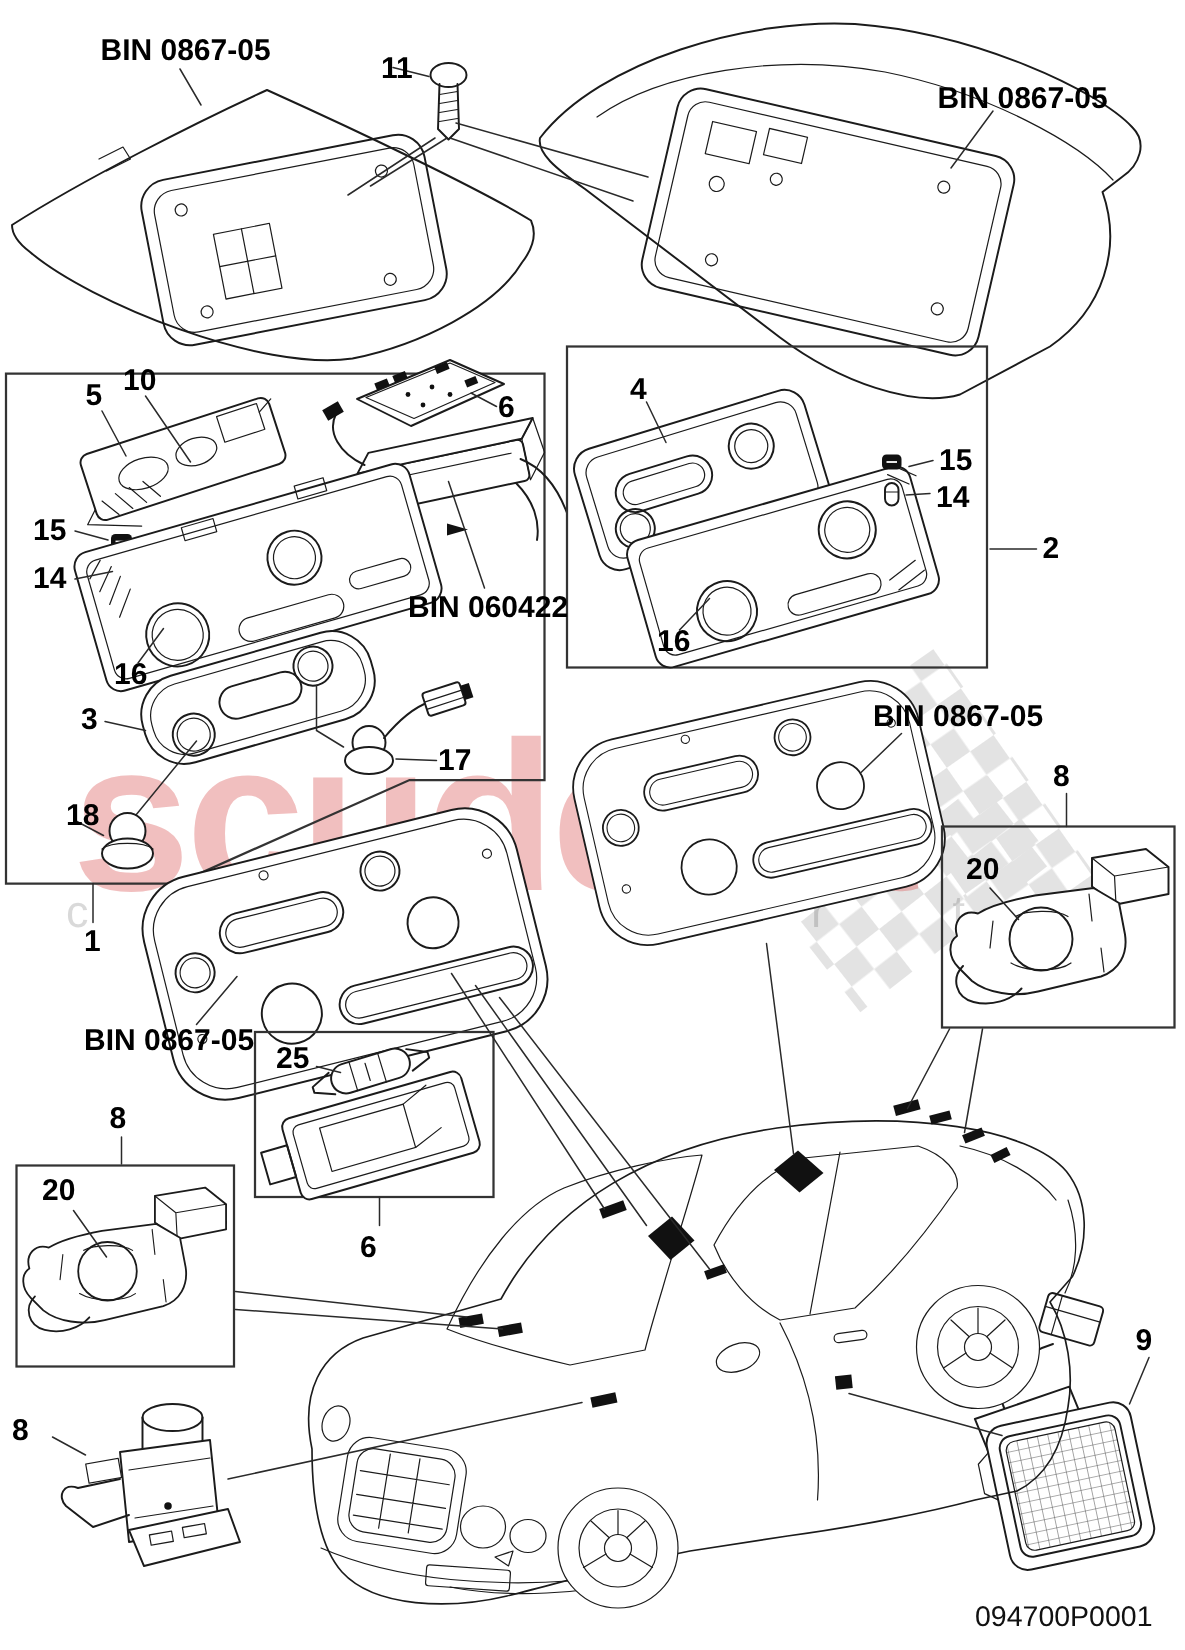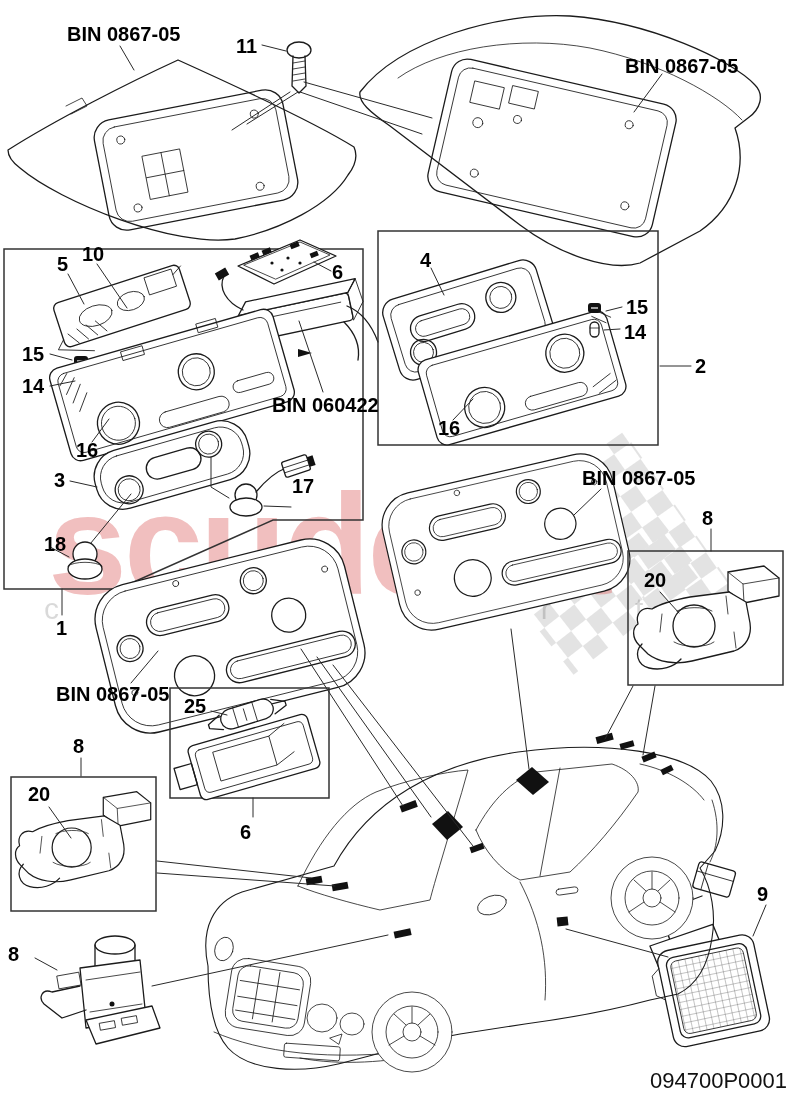--- a/index.html
+++ b/index.html
@@ -4,21 +4,21 @@
 <style>
   html,body{margin:0;padding:0;background:#ffffff;}
   .canvas{position:relative;width:790px;height:1100px;background:#fff;overflow:hidden;
           font-family:"Liberation Sans",sans-serif;}
   .layer{position:absolute;left:0;top:0;}
   .callout{position:absolute;font-weight:700;font-size:20px;color:#000;white-space:nowrap;line-height:1;}
   .wm-brand{position:absolute;left:48px;top:474px;font-size:142px;font-weight:700;line-height:1;
             color:rgba(222,102,102,0.42);letter-spacing:-3px;}
   .wm-tag{position:absolute;left:44px;top:594px;font-size:30px;font-weight:400;line-height:1;
           color:rgba(0,0,0,0.15);letter-spacing:24px;word-spacing:28px;}
-  .footer-code{position:absolute;left:650px;top:1068px;font-size:22px;font-weight:400;color:#111;}
+  .footer-code{position:absolute;left:650px;top:1068px;font-size:19px;font-weight:400;color:#111;}
   .ln{fill:none;stroke:#1b1b1b;stroke-width:1.3;stroke-linejoin:round;stroke-linecap:round;}
   .thin{stroke-width:0.8;}
   .lead{fill:none;stroke:#2a2a2a;stroke-width:1;stroke-linecap:round;}
   .dark{fill:#111;stroke:none;}
   .wfill{fill:#fff;}
 </style>
 </head>
 <body>
 
 <div class="canvas">
@@ -352,30 +352,30 @@
       <path class="lead" d="M711,529 L711,551 M660,592 L679,613 M81,758 L81,776 M49,807 L71,838"></path>
       <path class="lead" d="M211,711 L227,715 M253,798 L253,817 M35,958 L57,970 M766,905 L753,936"></path>
       <path class="lead" d="M301,649 L403,806 M317,657 L431,817 M333,665 L473,846"></path>
       <path class="lead" d="M511,629 L529,769 M633,686 L605,739 M655,686 L643,755"></path>
       <path class="lead" d="M157,861 L311,878 M157,873 L335,886 M152,986 L388,935 M566,929 L668,957"></path>
     </g>
   </svg>
 
   <div class="callout" style="left:67px;top:24px">BIN 0867-05</div>
   <div class="callout" style="left:625px;top:56px">BIN 0867-05</div>
-  <div class="callout" style="left:236px;top:36px">11</div>
+  <div class="callout" style="left:254px;top:36px">11</div>
   <div class="callout" style="left:57px;top:254px">5</div>
   <div class="callout" style="left:82px;top:244px">10</div>
   <div class="callout" style="left:332px;top:262px">6</div>
   <div class="callout" style="left:272px;top:395px">BIN 060422</div>
   <div class="callout" style="left:22px;top:344px">15</div>
   <div class="callout" style="left:22px;top:376px">14</div>
   <div class="callout" style="left:76px;top:440px">16</div>
   <div class="callout" style="left:54px;top:470px">3</div>
-  <div class="callout" style="left:292px;top:476px">17</div>
+  <div class="callout" style="left:292px;top:497px">17</div>
   <div class="callout" style="left:44px;top:534px">18</div>
   <div class="callout" style="left:56px;top:618px">1</div>
   <div class="callout" style="left:420px;top:250px">4</div>
   <div class="callout" style="left:626px;top:297px">15</div>
   <div class="callout" style="left:624px;top:322px">14</div>
   <div class="callout" style="left:695px;top:356px">2</div>
   <div class="callout" style="left:438px;top:418px">16</div>
   <div class="callout" style="left:56px;top:684px">BIN 0867-05</div>
   <div class="callout" style="left:582px;top:468px">BIN 0867-05</div>
   <div class="callout" style="left:702px;top:508px">8</div>

